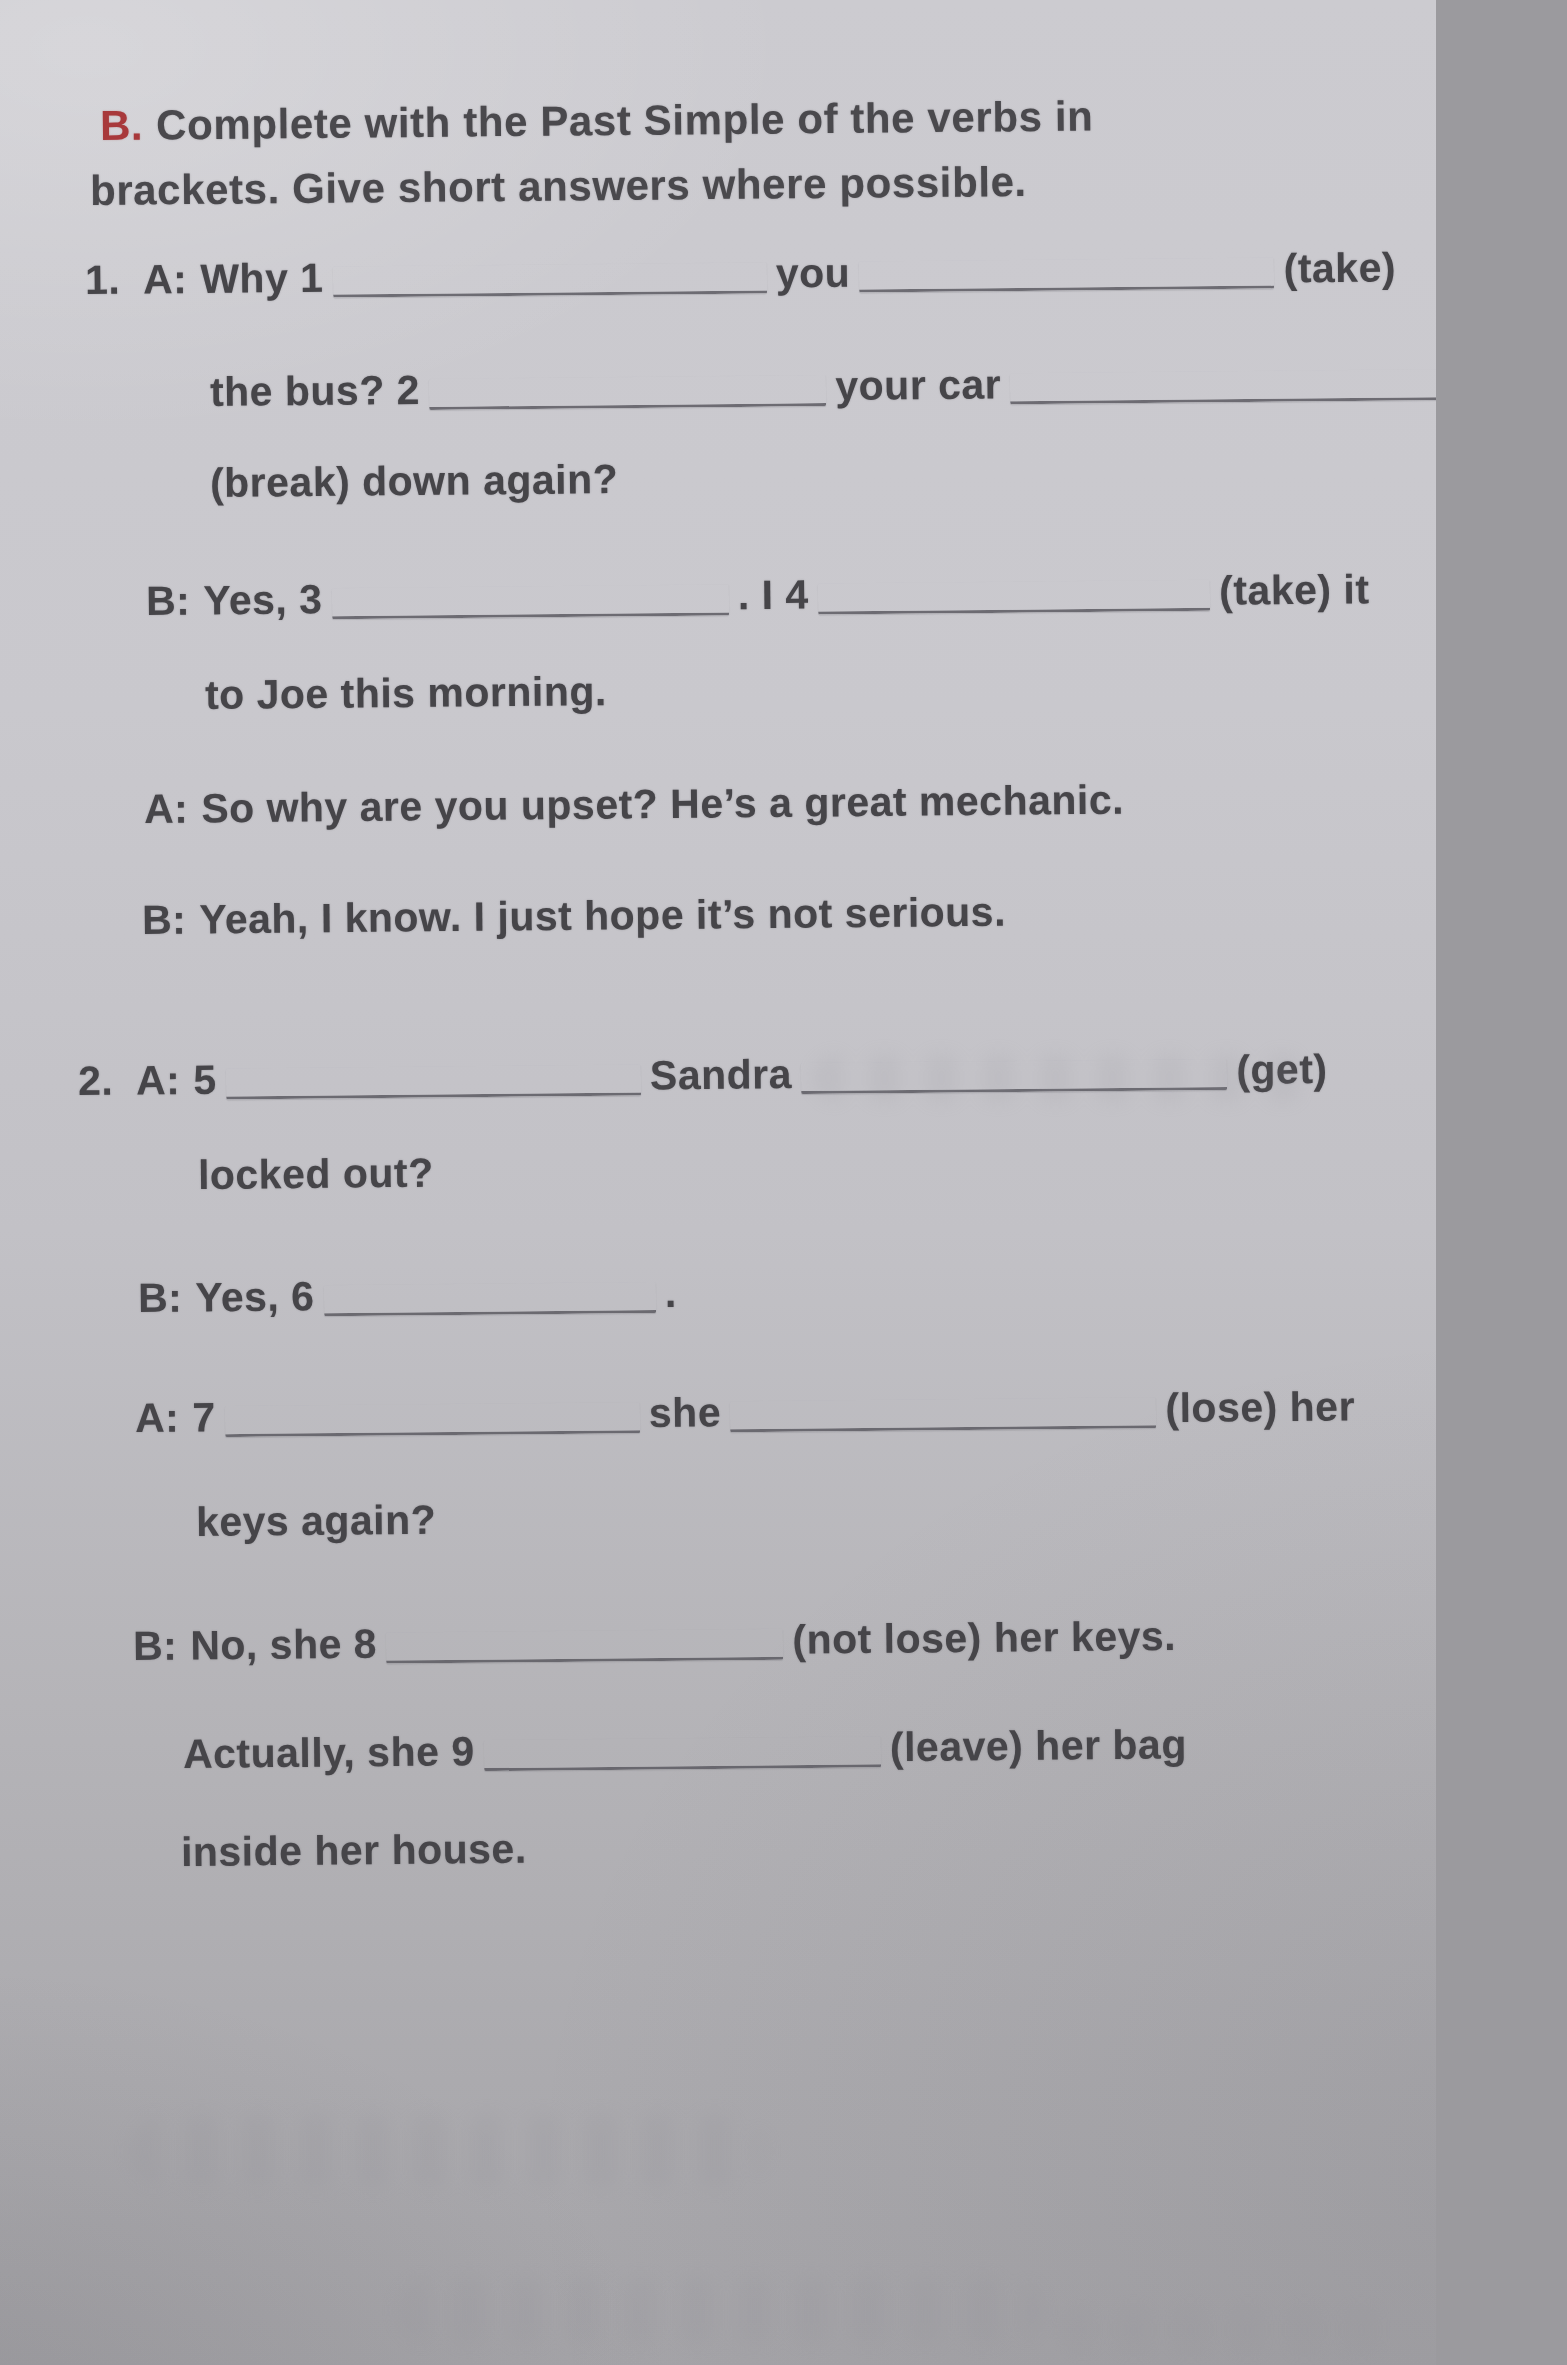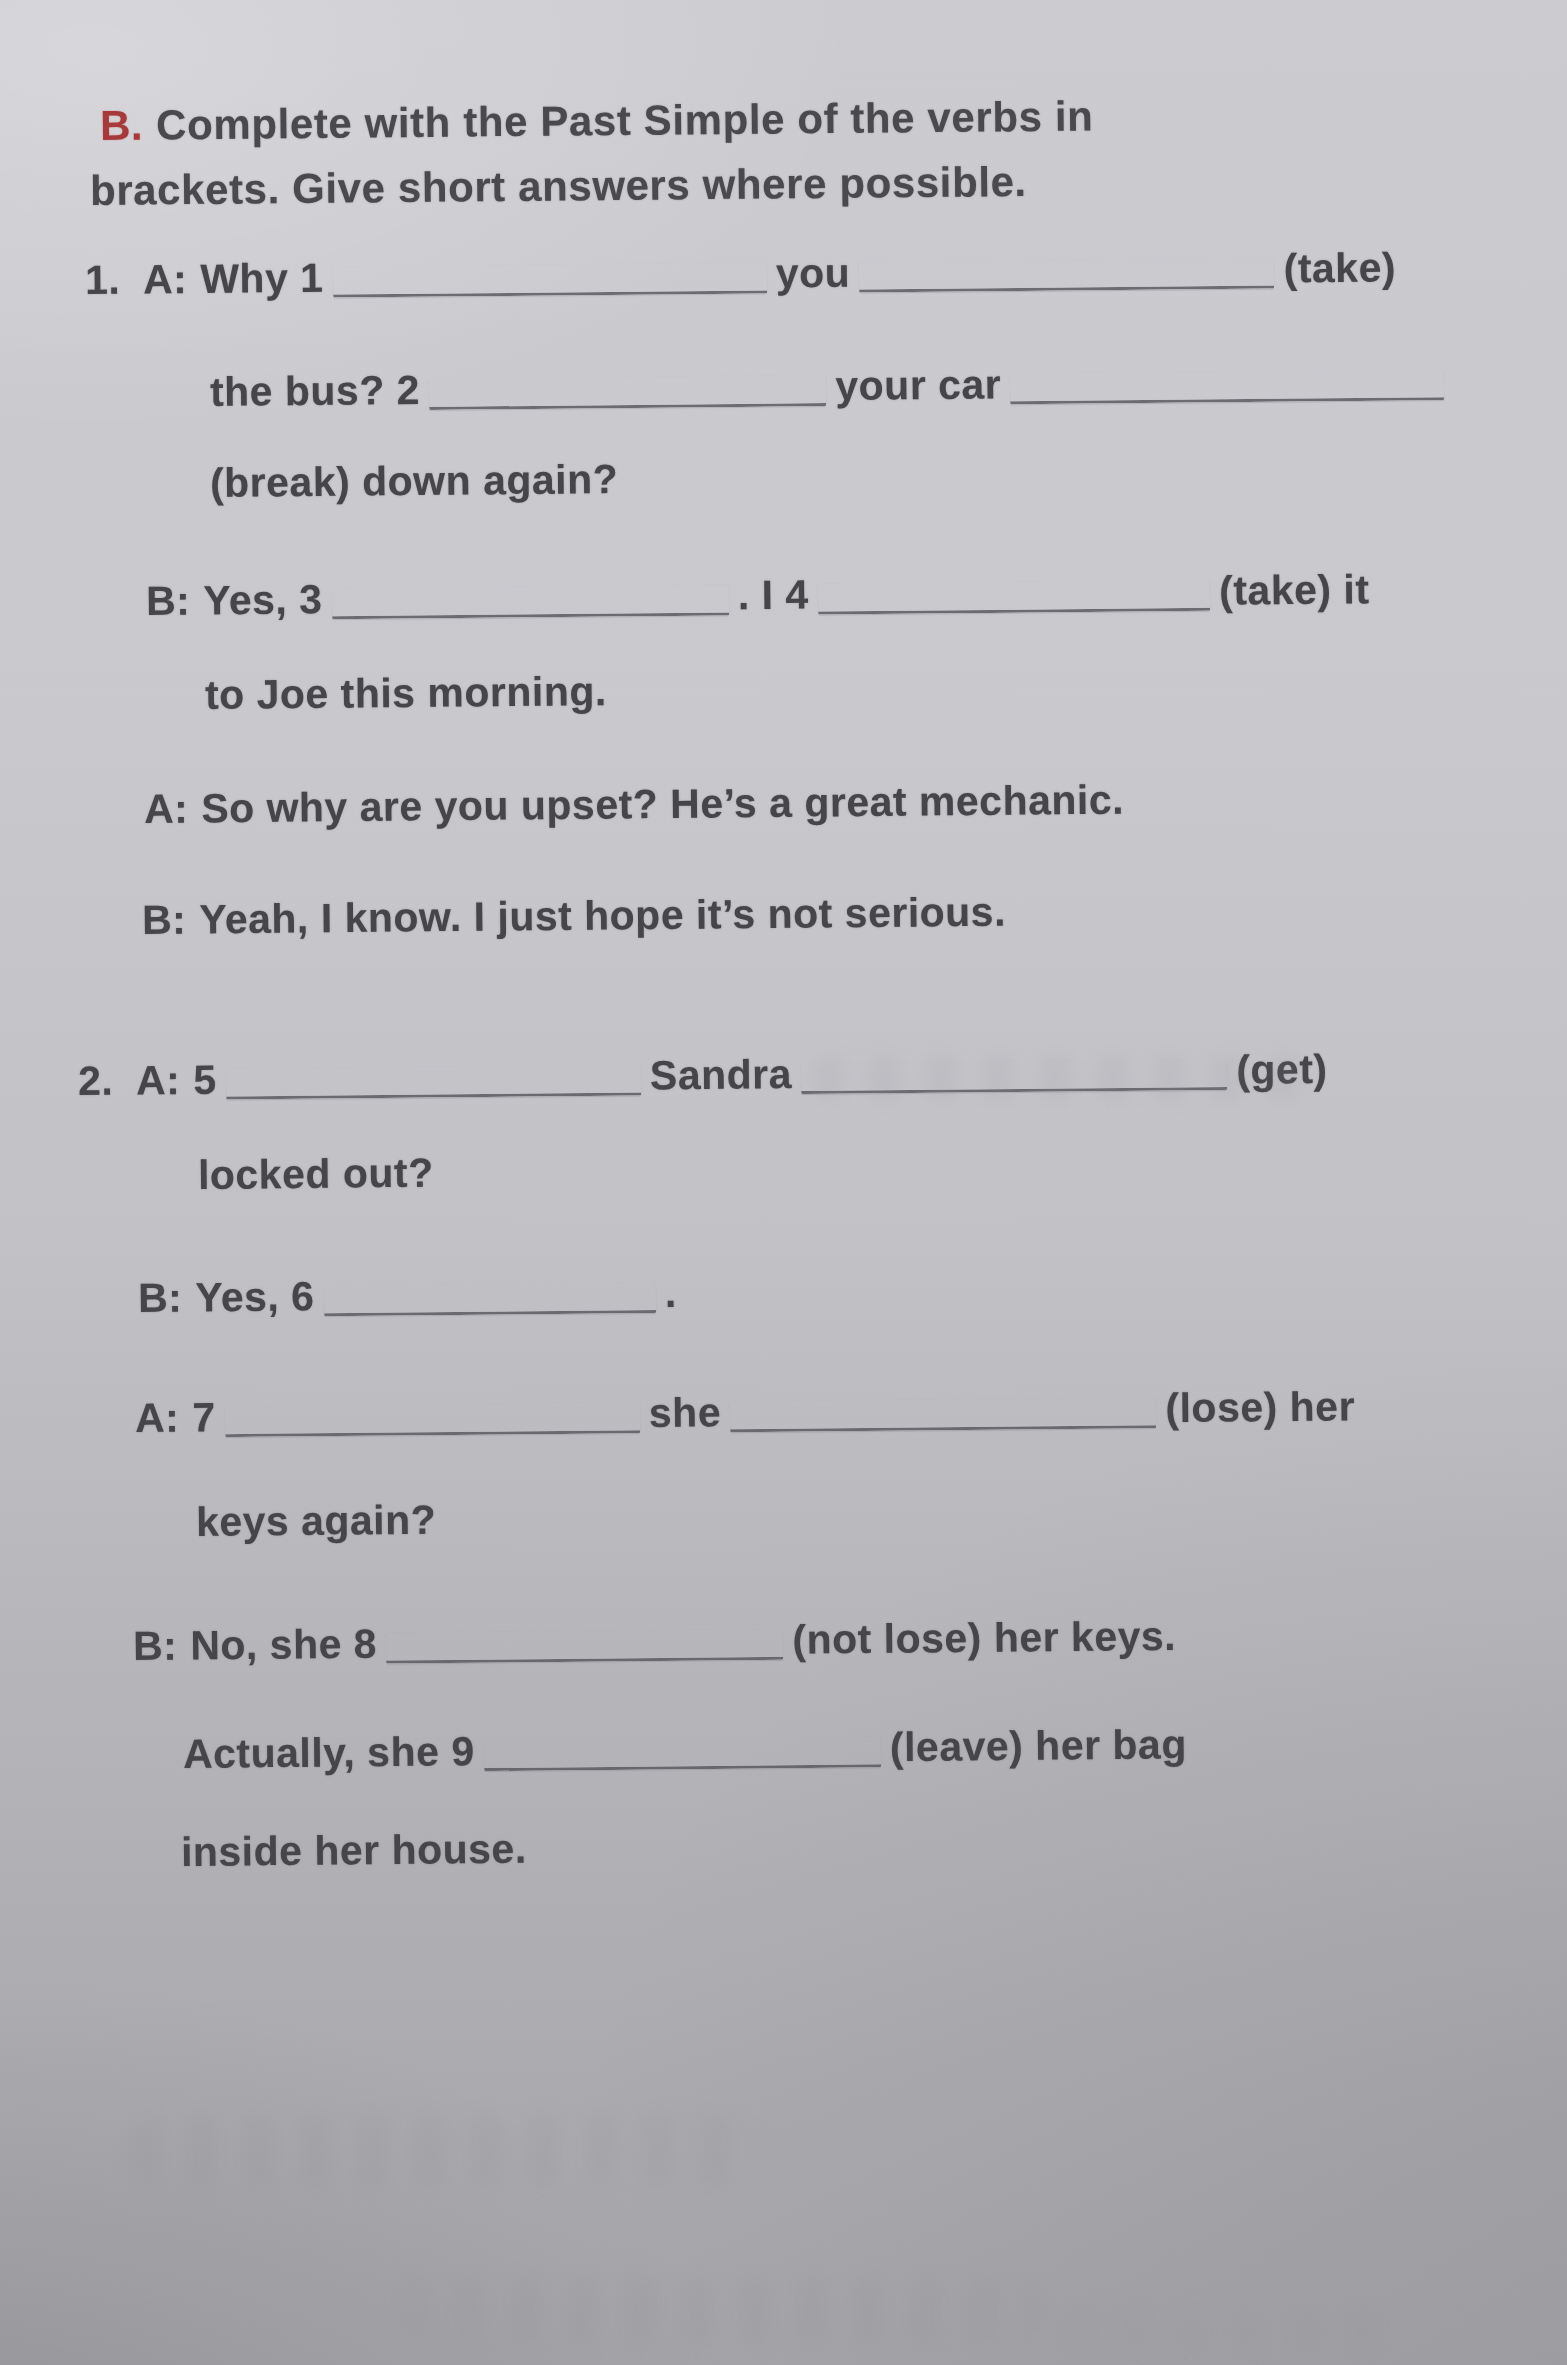--- a/index.html
+++ b/index.html
@@ -1,18 +1,18 @@
 <!DOCTYPE html>
 <html style="font-size:14.8px"><head>
 <meta charset="utf-8">
 <style>
   html,body{margin:0;padding:0;background:#9b9a9e;}
   .photo{
     position:relative;
-    width:1567px;height:2365px;
+    width:1436px;height:2365px;
     overflow:hidden;
     font-family:"Liberation Sans",sans-serif;
     background:
       radial-gradient(90% 30% at 6% 2%, rgba(255,255,255,0.22), rgba(255,255,255,0) 55%),
       radial-gradient(120% 60% at 108% 92%, rgba(62,61,68,0.10), rgba(62,61,68,0) 60%),
       radial-gradient(95% 38% at -4% 104%, rgba(62,61,68,0.14), rgba(62,61,68,0) 55%),
       linear-gradient(180deg,#cccbd0 0%,#c9c8cd 30%,#c2c1c6 52%,#b5b4b8 72%,#abaaae 88%,#a5a4a8 100%);
   }
   .line{
     position:absolute;

